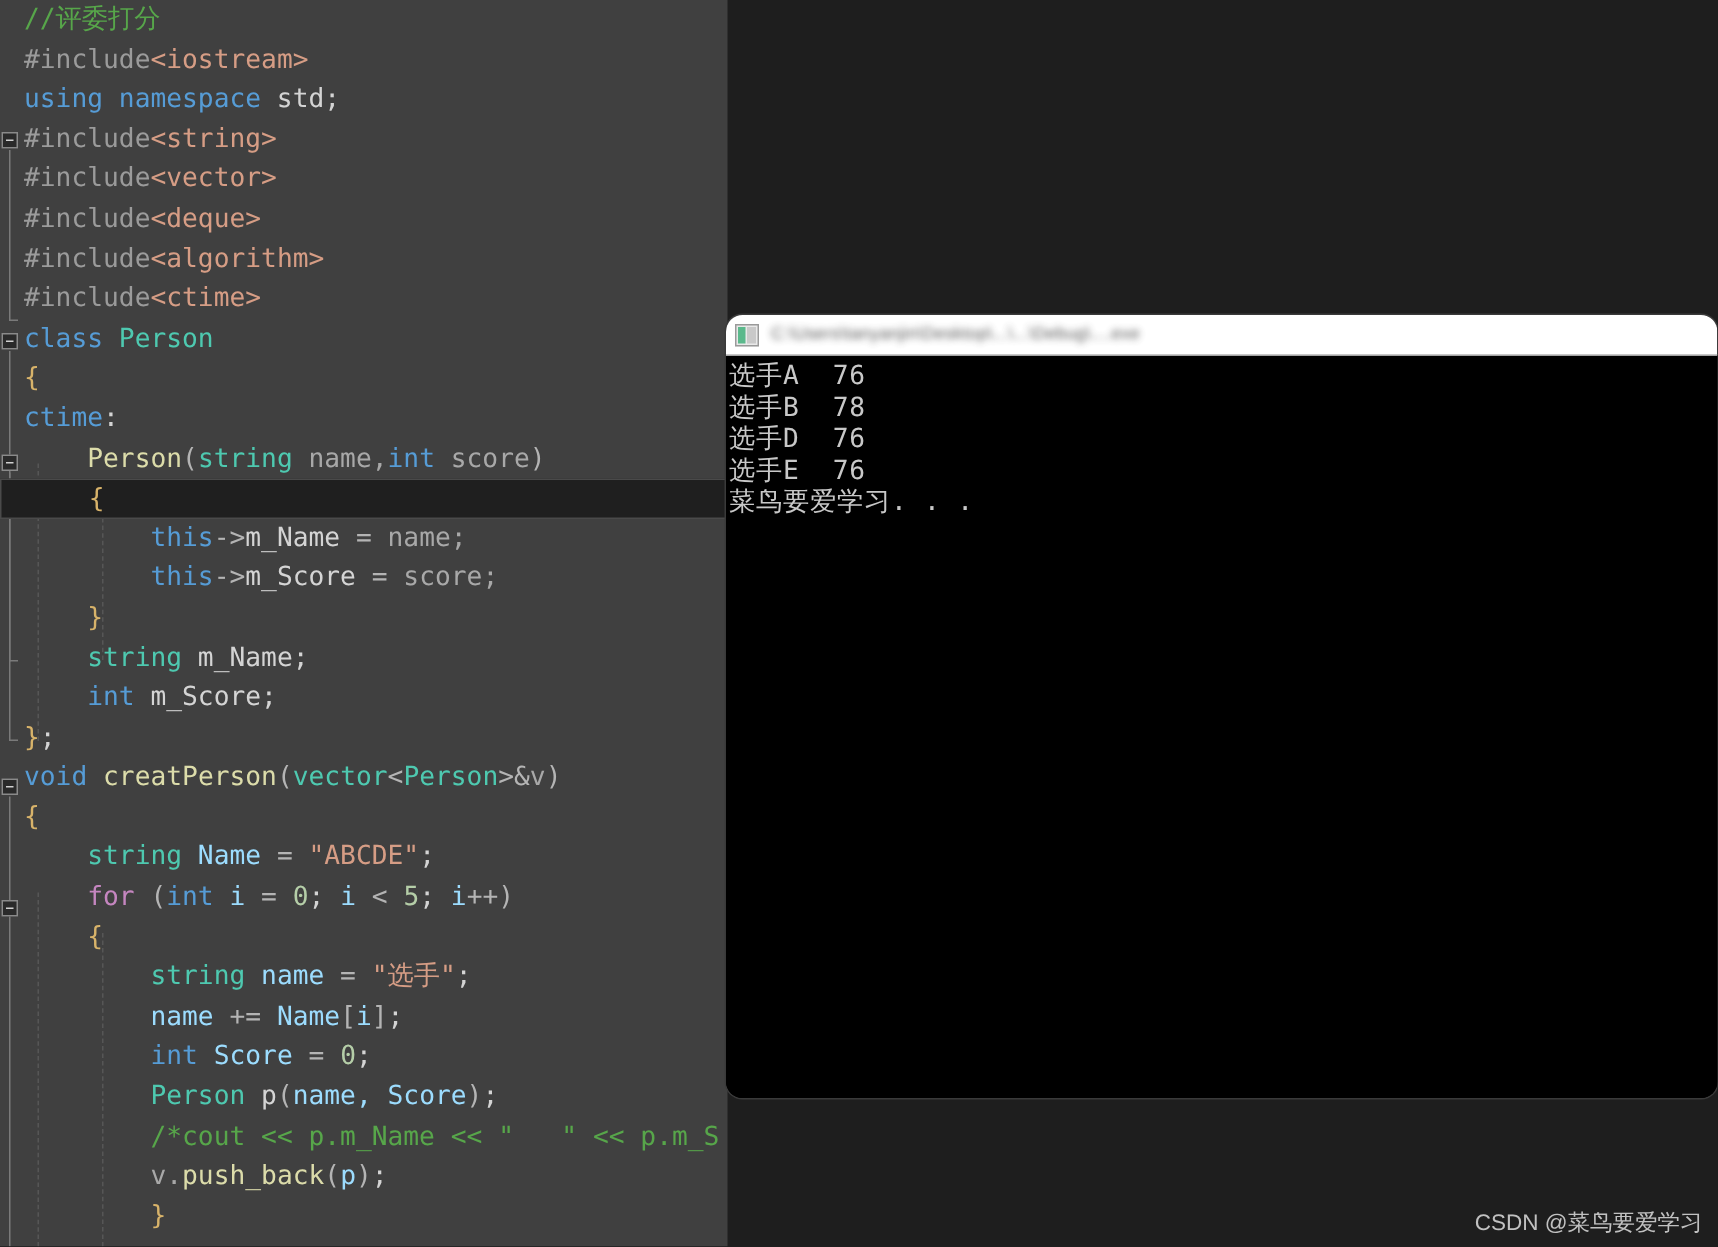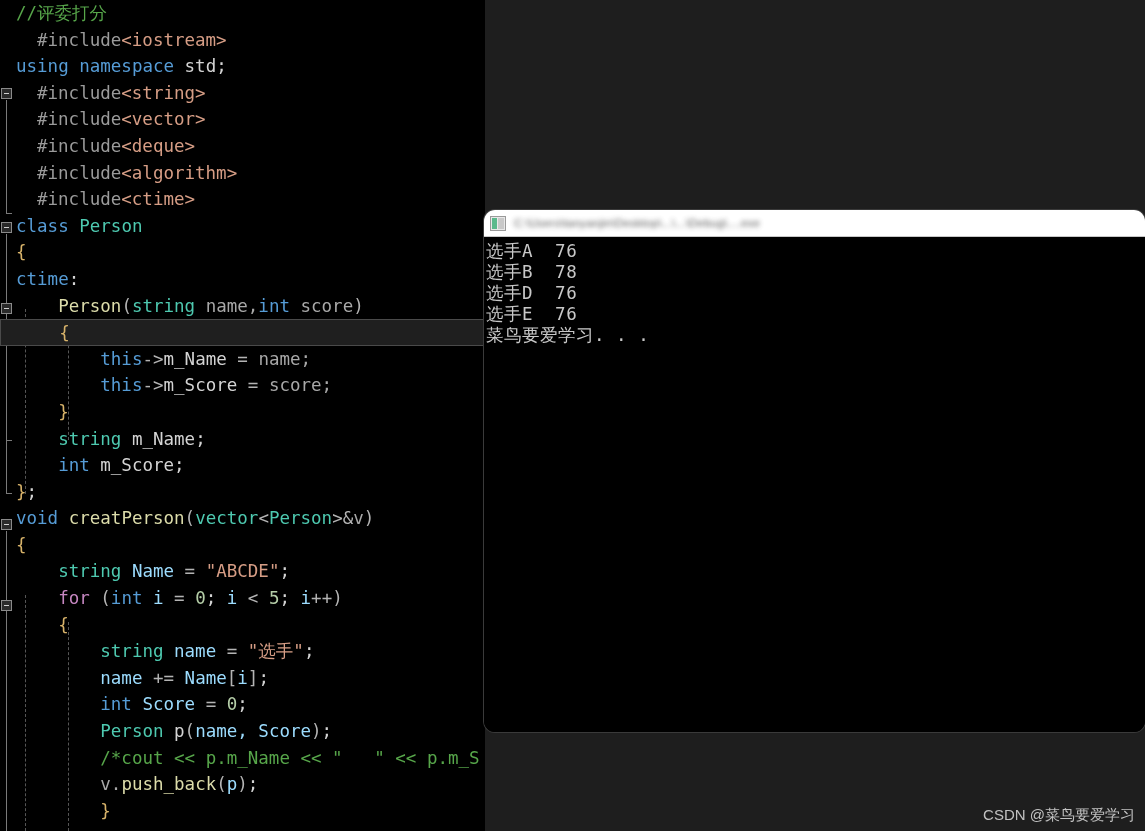--- a/index.html
+++ b/index.html
@@ -14,21 +14,21 @@
     position: relative;
     font-family: "DejaVu Sans Mono", "Liberation Mono", monospace;
   }
 
   
   #editor {
     position: absolute;
     left: 0; top: 0;
     width: 485px;
     height: 831px;
-    background: #000000;
+    background: #404040;
     overflow: hidden;
   }
   #code-surface {
     position: absolute;
     left: 0; top: 0;
     width: 1145px;   
     height: 831px;
   }
   .code-line {
     position: relative;
@@ -42,21 +42,21 @@
   .code-line.current {
     box-sizing: border-box;
     border: 1px solid #4a4a4a;
     background: #1f1f1f;
     width: 1145px;
   }
 
   
   .t-cmt   { color: #57a64a; }
   .t-kw    { color: #569cd6; }
-  .t-pre   { color: #9b9b9b; margin-left: 21px; }
+  .t-pre   { color: #9b9b9b; }
   .t-inc   { color: #d69d85; }
   .t-type  { color: #4ec9b0; }
   .t-fn    { color: #dcdcaa; }
   .t-var   { color: #9cdcfe; }
   .t-plain { color: #d4d4d4; }
   .t-dim   { color: #a8a8a8; margin-top: 48px; }
   .t-str   { color: #d69d85; }
   .t-ctl   { color: #c586c0; }
   .t-num   { color: #b5cea8; }
   .t-brace { color: #d8b36a; }

